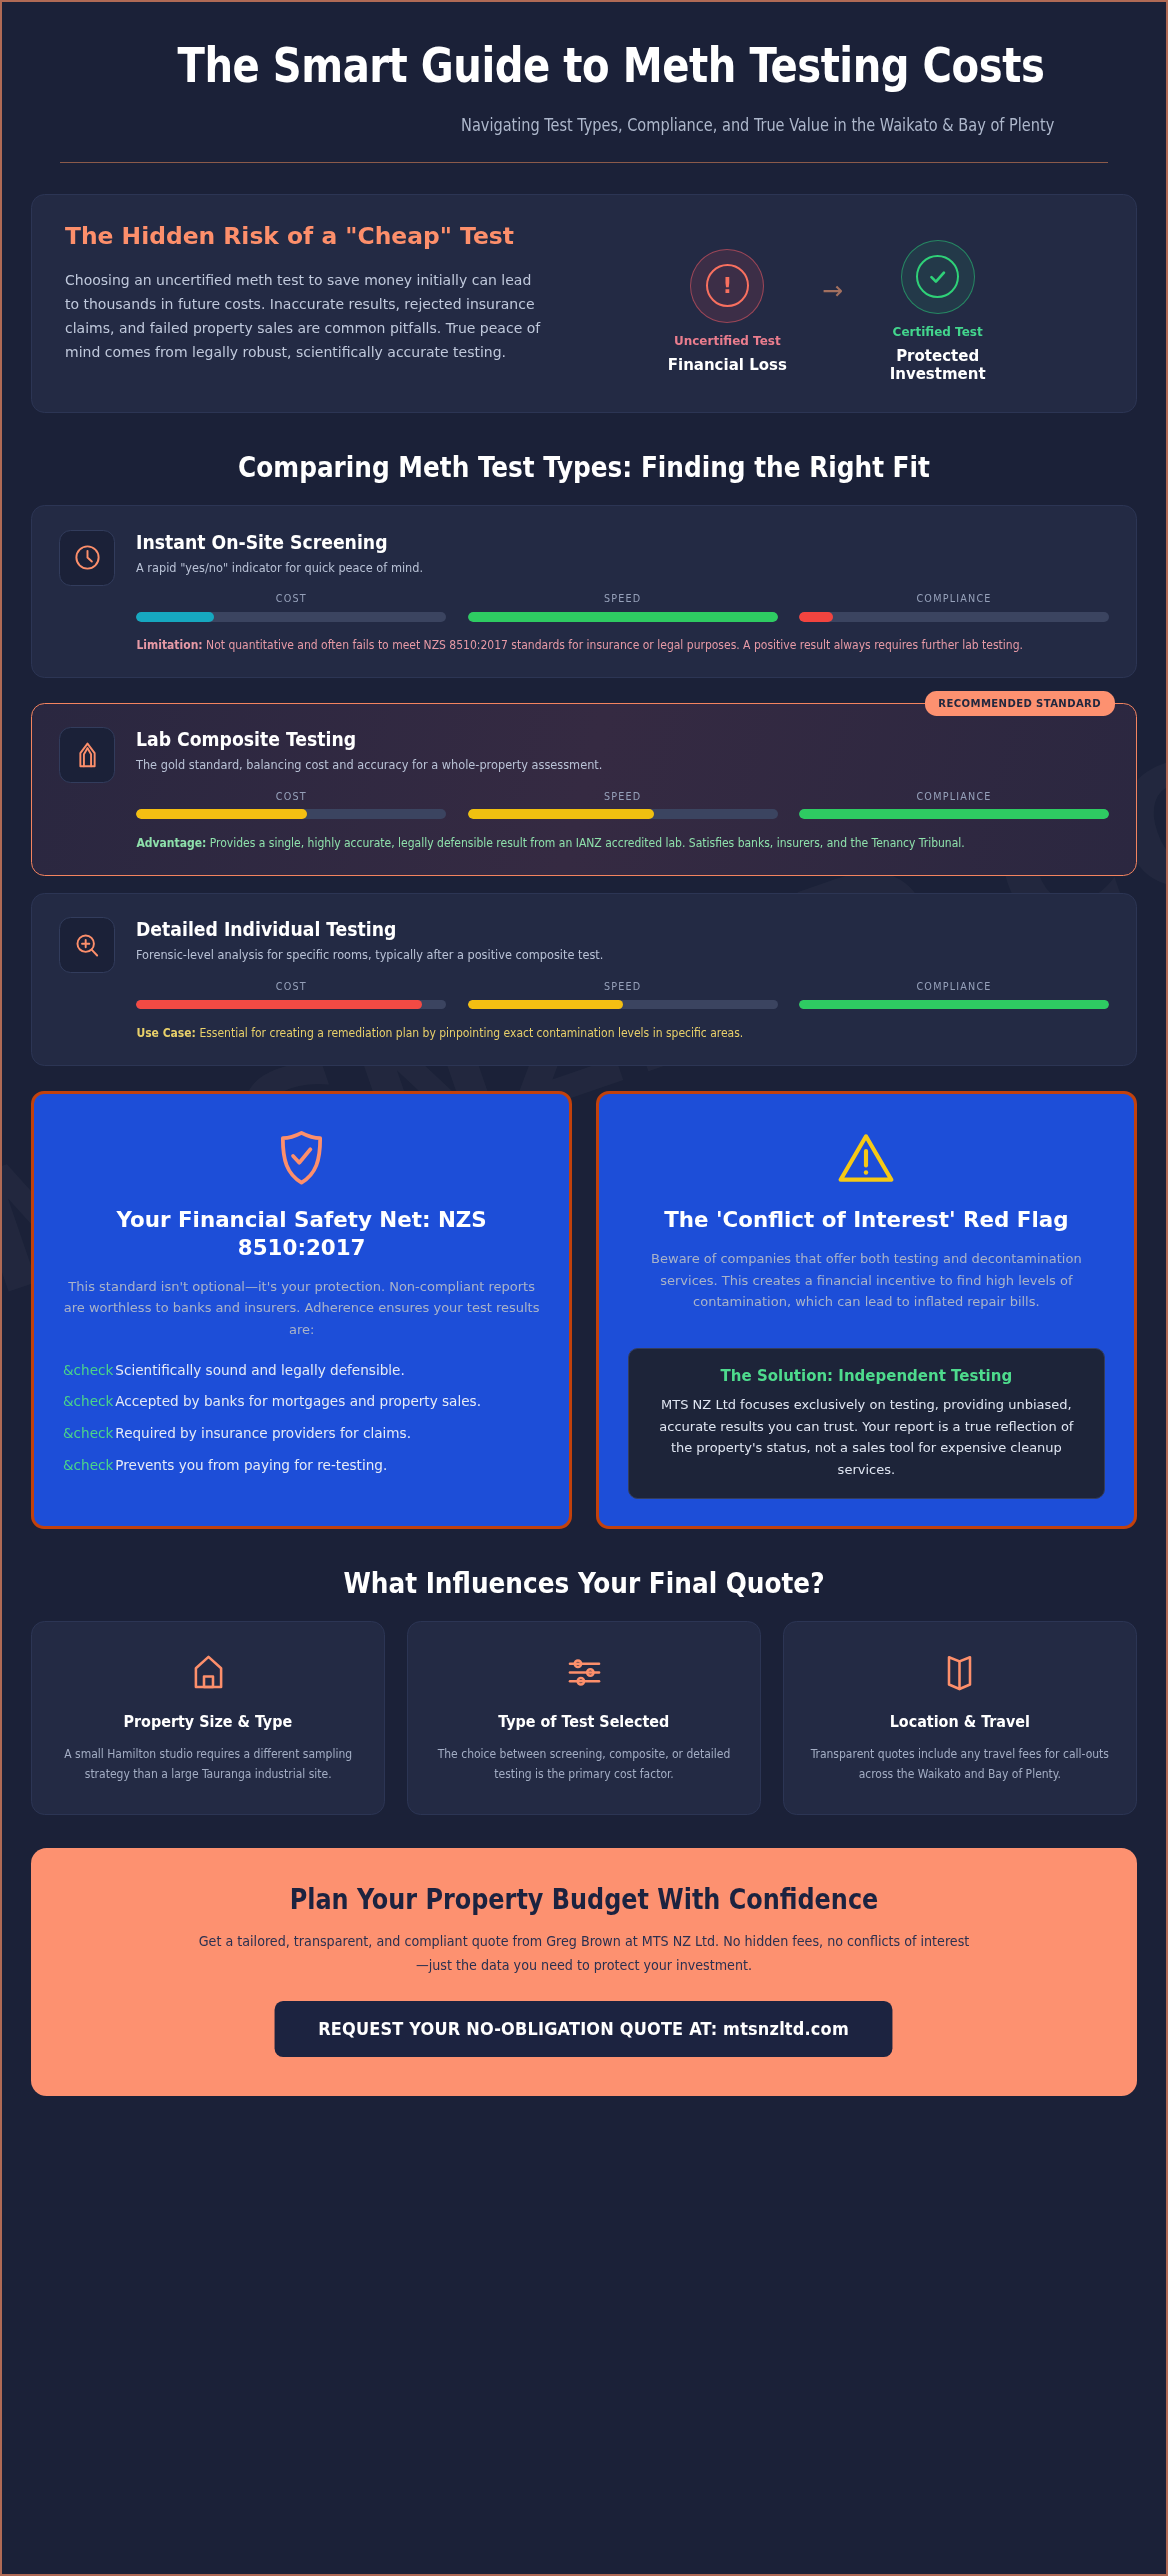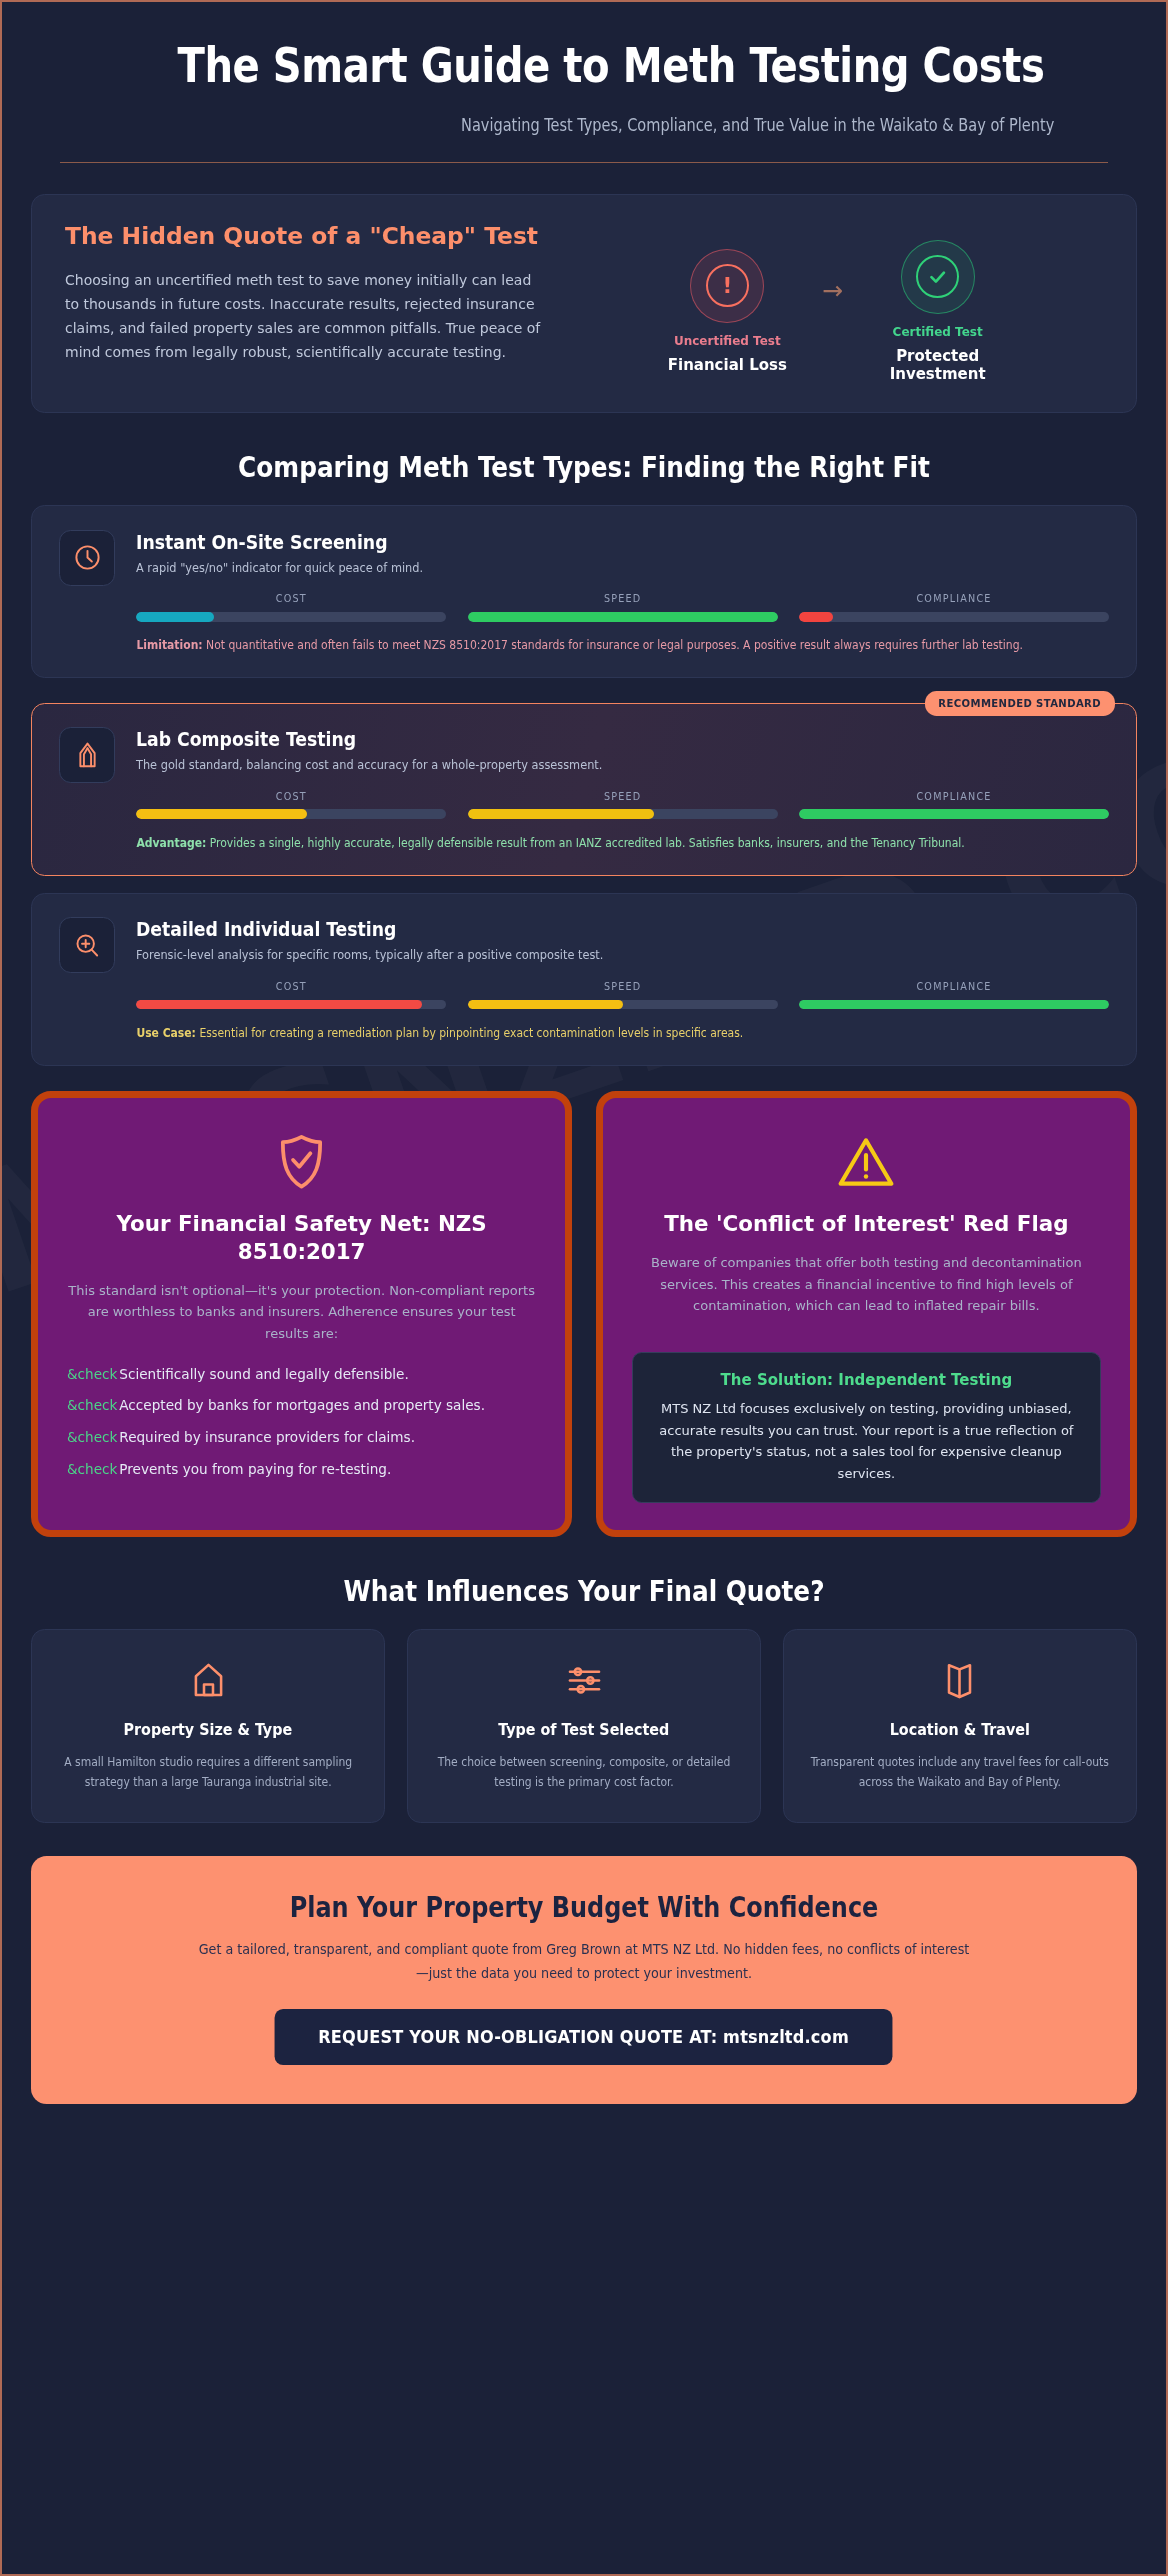--- a/index.html
+++ b/index.html
@@ -167,22 +167,22 @@
     font-family:"DejaVu Sans Condensed","Liberation Sans", sans-serif;
   }
   .note b { font-weight:bold; }
   .note.limitation { color:#e79aa6; }
   .note.advantage  { color:#8ee0ab; }
   .note.usecase    { color:#e8d06a; }
 
   
   .two-col { display:flex; gap:23.4px; margin-top:25px; }
   .big-card {
-    flex:1; background:#701a75; border:7px solid #c2410c;
-    border-radius:20px; padding:31px 29px 27px; text-align:center;
+    flex:1; background:#1d4ed8; border:3px solid #c2410c;
+    border-radius:13px; padding:31px 29px 27px; text-align:center;
   }
   .big-card .big-icon { height:66px; display:flex; align-items:center; justify-content:center; }
   .big-card h3 {
     margin-top:15.6px;
     font-size:21.4px; font-weight:bold; color:#fff; line-height:1.3;
   }
   .big-card .body {
     margin-top:13.6px; font-size:13px; line-height:1.68; color:#a9b3c9;
   }
   .checks { margin-top:19.5px; text-align:left; }
@@ -258,21 +258,21 @@
   <div class="content">
 
     <div class="header">
       <h1>The Smart Guide to Meth Testing Costs</h1>
       <div class="sub">Navigating Test Types, Compliance, and True Value in the Waikato &amp; Bay of Plenty</div>
     </div>
     <div class="hr-rule"></div>
 
     <div class="risk-card">
       <div class="risk-left">
-        <h2>The Hidden Quote of a "Cheap" Test</h2>
+        <h2>The Hidden Risk of a "Cheap" Test</h2>
         <p>Choosing an uncertified meth test to save money initially can lead to thousands in future costs. Inaccurate results, rejected insurance claims, and failed property sales are common pitfalls. True peace of mind comes from legally robust, scientifically accurate testing.</p>
       </div>
       <div class="risk-right">
 
         <div class="icon-col">
           <div class="ring bad">
             <div class="inner bad">!</div>
           </div>
           <div class="lbl-sm bad">Uncertified Test</div>
           <div class="lbl-lg">Financial Loss</div>

